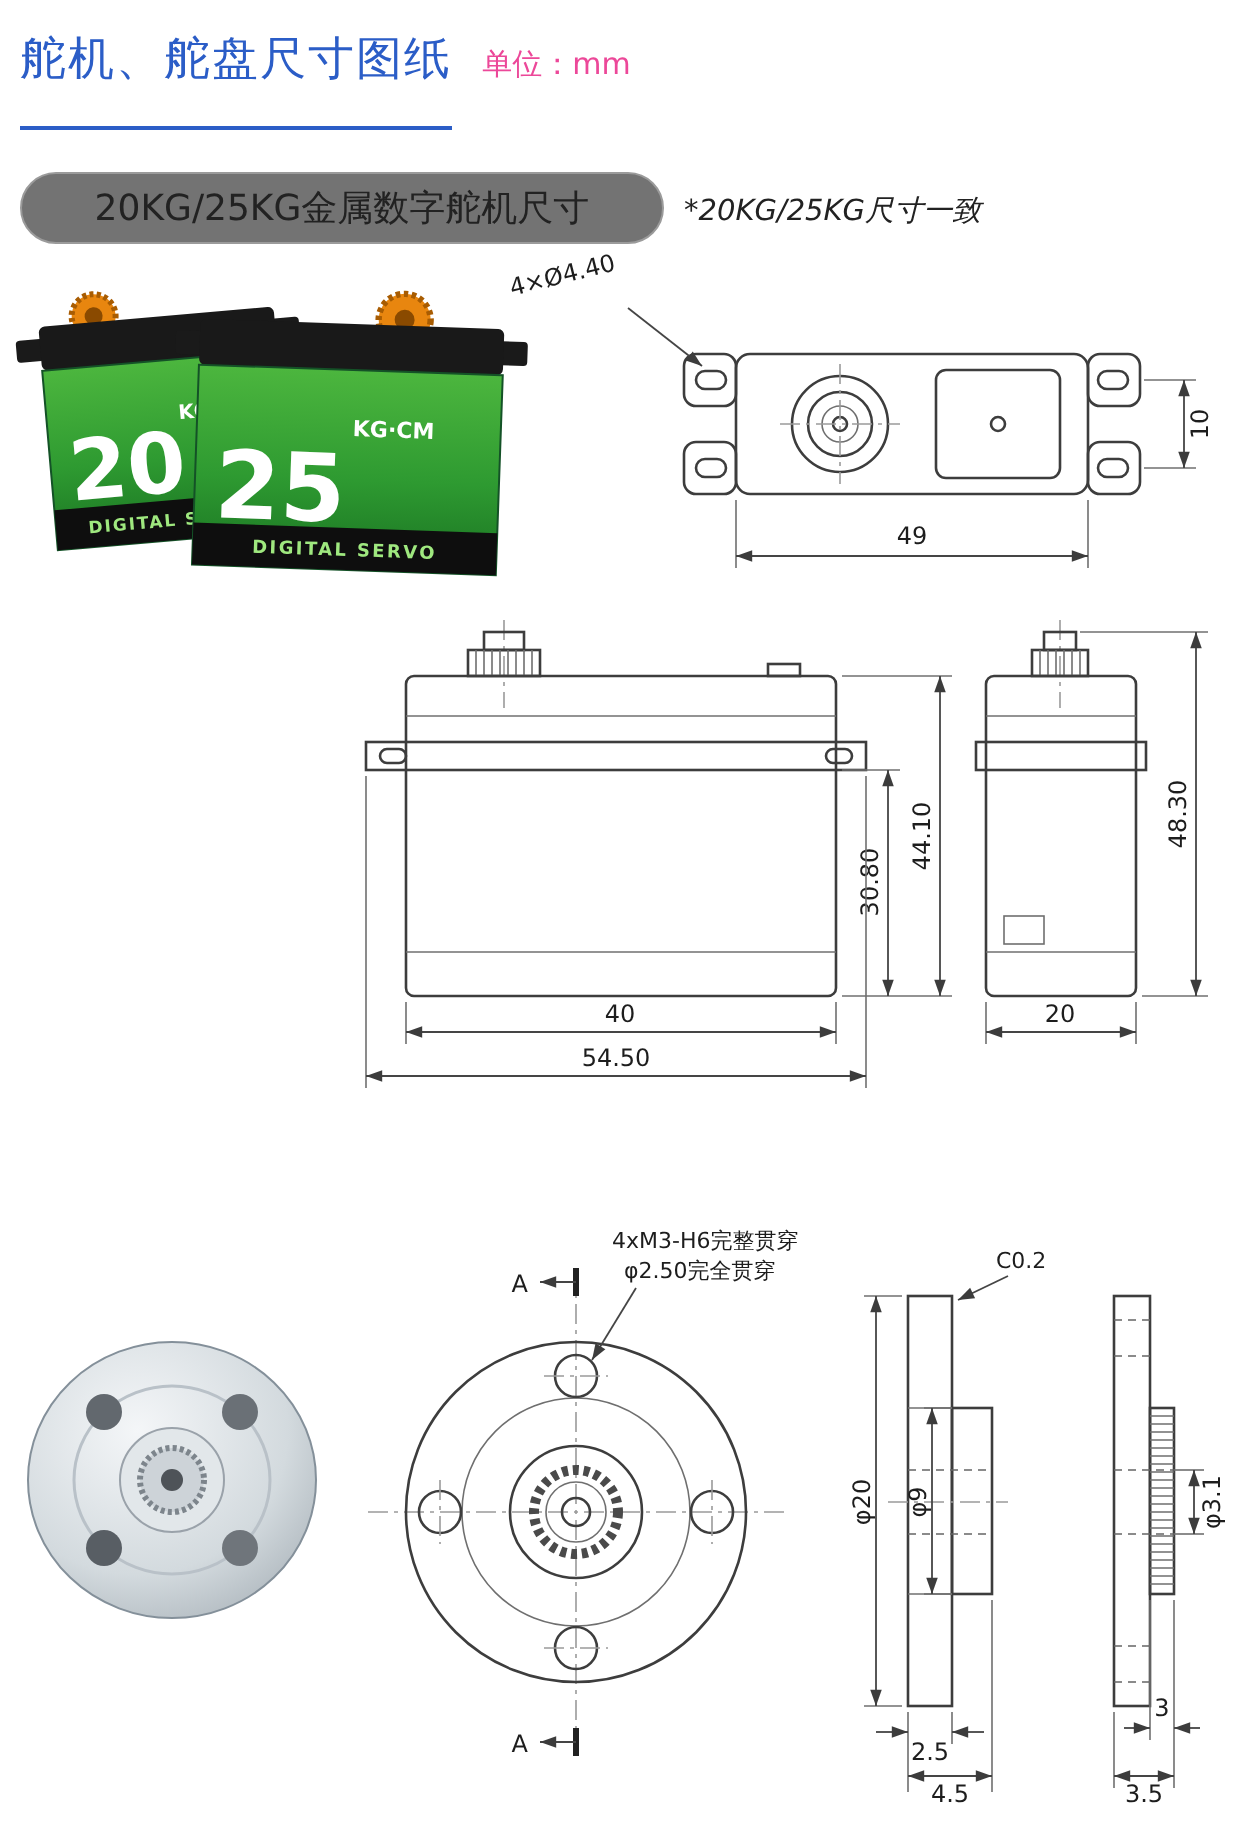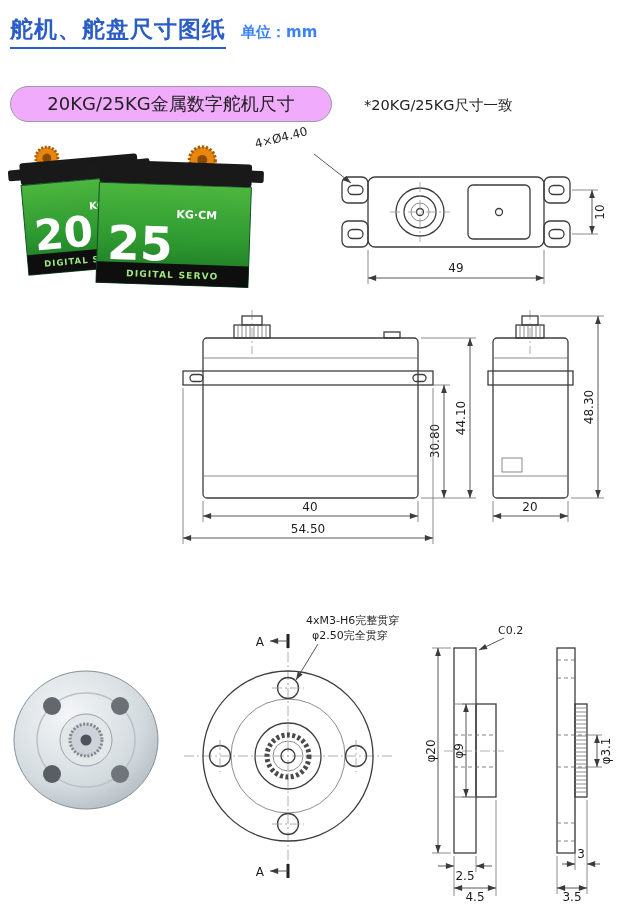--- a/index.html
+++ b/index.html
@@ -1,23 +1,23 @@
 <!DOCTYPE html>
 <html><head>
 <meta charset="utf-8">
 <style>
   html,body{margin:0;padding:0;background:#ffffff;}
   .canvas{position:relative;width:619px;height:916px;background:#fff;overflow:hidden;
           font-family:"DejaVu Sans","Liberation Sans",sans-serif;color:#222;}
   .abs{position:absolute;}
-  .title{font-size:23px;font-weight:bold;color:#2b5dc7;border-bottom:2px solid #2b5dc7;
-         padding-bottom:2px;display:inline-block;letter-spacing:1px;}
-  .unit{font-size:15px;color:#3b82f6;margin-left:10px;font-weight:700;}
+  .title{font-size:23px;font-weight:normal;color:#2b5dc7;border-bottom:2px solid #2b5dc7;
+         padding-bottom:18px;display:inline-block;letter-spacing:1px;}
+  .unit{font-size:15px;color:#ec4899;margin-left:10px;font-weight:400;}
   .pill{position:absolute;border:1.5px solid #9b9b9b;border-radius:19px;display:flex;
-        align-items:center;justify-content:center;color:#222;background:#f0abfc;box-sizing:border-box;}
+        align-items:center;justify-content:center;color:#222;background:#737373;box-sizing:border-box;}
   .note{position:absolute;font-size:14.5px;color:#222;}
   
   .ol{stroke:#3d3d3d;stroke-width:1.3;fill:none;}
   .thin{stroke:#6f6f6f;stroke-width:0.8;fill:none;}
   .dl{stroke:#454545;stroke-width:0.9;fill:none;}
   .cl{stroke:#9a9a9a;stroke-width:0.8;fill:none;stroke-dasharray:10 3 2 3;}
   .dash{stroke:#666;stroke-width:0.8;fill:none;stroke-dasharray:4 3;}
   .thick{stroke:#222;stroke-width:3;fill:none;}
   .dimtext{font-size:12px;fill:#1d1d1d;}
   .sm{font-size:11px;}
@@ -46,21 +46,21 @@
 <div class="canvas">
 
   <div class="abs" style="left:10px;top:14px;">
     <span class="title">舵机、舵盘尺寸图纸</span>
     <span class="unit">单位：mm</span>
   </div>
 
   <div class="pill" style="left:10px;top:86px;width:322px;height:36px;font-size:18px;">
     <span>20KG/25KG金属数字舵机尺寸</span>
   </div>
-  <div class="note" style="left:364px;top:96px;">*20KG/25KG尺寸一致</div>
+  <div class="note" style="left:342px;top:96px;font-style:italic;">*20KG/25KG尺寸一致</div>
 
   <svg class="abs" style="left:0;top:126px;" width="272" height="178" viewBox="0 0 272 178">
     <g transform="rotate(-5 85 90)">
       <rect x="12" y="38" width="14" height="11" rx="2" fill="#1a1a1a"></rect>
       <rect x="140" y="38" width="14" height="11" rx="2" fill="#1a1a1a"></rect>
       <g>
         <circle cx="52" cy="29" r="11" fill="#e8860f"></circle>
         <circle cx="52" cy="29" r="11" fill="none" stroke="#a85c02" stroke-width="3" stroke-dasharray="2 1.6"></circle>
         <circle cx="52" cy="29" r="4.5" fill="#8a4a00"></circle>
       </g>

